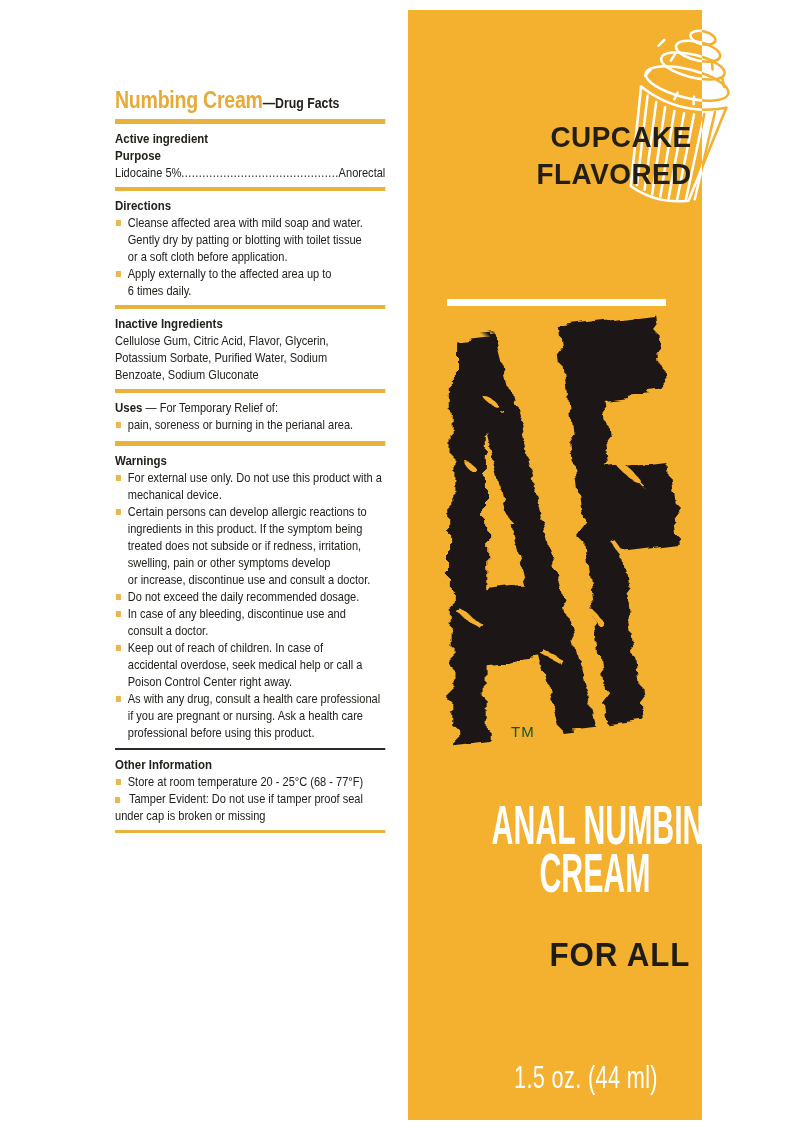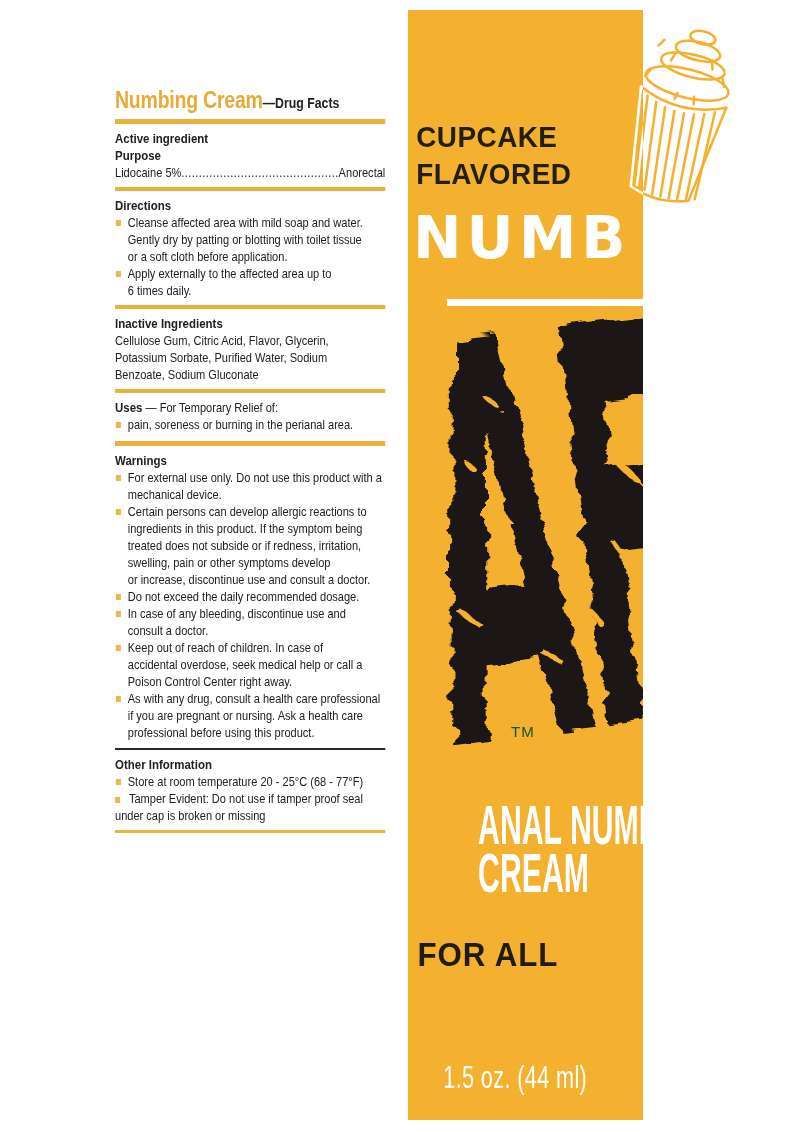--- a/index.html
+++ b/index.html
@@ -28,22 +28,22 @@
   .leader-row .dots { flex:1; overflow:hidden; white-space:nowrap; letter-spacing:0.5px; }
   .bullet { position:relative; padding-left:15px; }
   .bullet .sq { position:absolute; left:1px; top:5.5px; width:6px; height:6px; background:#e9b84e; }
   .bullet .bt { white-space:pre; display:block; }
   .bullet.flush { padding-left:0; }
   .bullet.flush .sq { position:static; display:inline-block; margin-right:7px; vertical-align:baseline; }
   .bullet.flush .bt { display:inline; white-space:pre-line; }
 
   
   .front-panel {
-    position:absolute; left:408px; top:10px; width:235px; height:1110px;
-    background:#f4b02f; overflow:hidden; z-index:1; text-align:left;
+    position:absolute; left:408px; top:10px; width:294px; height:1110px;
+    background:#f4b02f; overflow:hidden; z-index:1; text-align:right;
   }
   .cupcake-outer { position:absolute; left:598px; top:18px; width:170px; height:199px; z-index:0; }
   .cupcake-inner { position:absolute; left:190px; top:8px; width:170px; height:199px; }
 
   .flavor { position:absolute; left:0; top:108px; width:100%;
             font-weight:bold; font-size:30px; line-height:37px; color:#231f15;
             transform:scaleX(0.93); letter-spacing:0.5px; }
   .numb { position:absolute; left:0; top:198px; width:100%;
           font-family:"DejaVu Sans", sans-serif; font-weight:bold; font-size:58px;
           line-height:60px; color:#ffffff; letter-spacing:5px; text-indent:5px; }
@@ -183,21 +183,20 @@
         <path d="M26 56 L36 126 q21 8 42 0 L88 56"></path>
         <path d="M32 61 L40 124 M39 64 L46 126 M46 66 L52 128 M53 67 L58 128 M60 67 L64 128 M67 66 L70 127 M74 64 L76 126 M81 61 L82 124"></path>
       </g>
     </svg>
 
     <div class="flavor">
       <div>CUPCAKE</div>
       <div>FLAVORED</div>
     </div>
 
-    <div class="numb">NUMB</div>
     <div class="numb-rule"></div>
 
     <div class="af-wrap">
       <svg width="297" height="455" viewBox="0 0 297 455">
         <defs>
           <filter id="distress" x="-25%" y="-25%" width="150%" height="150%">
             <feTurbulence type="fractalNoise" baseFrequency="0.013 0.045" numOctaves="4" seed="11" result="n"></feTurbulence>
             <feDisplacementMap in="SourceGraphic" in2="n" scale="24"></feDisplacementMap>
           </filter>
         </defs>

